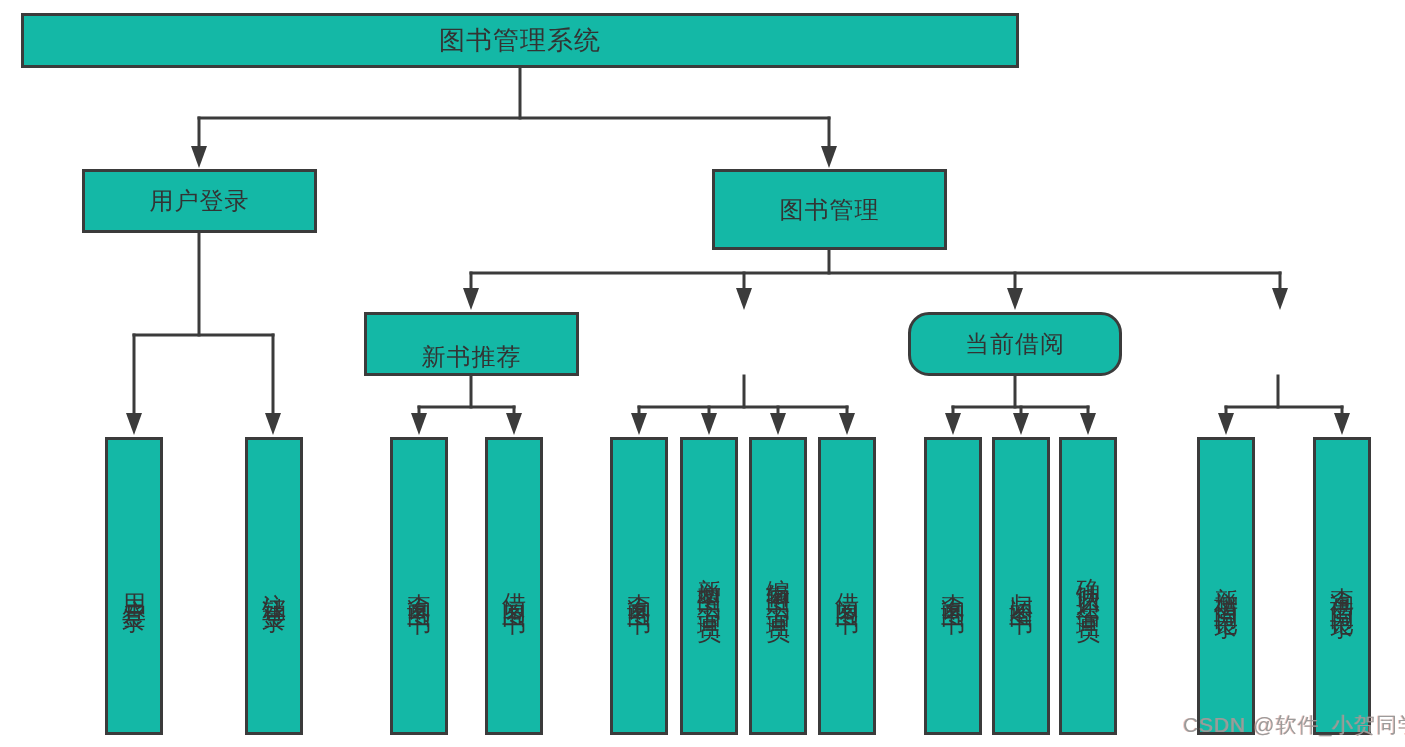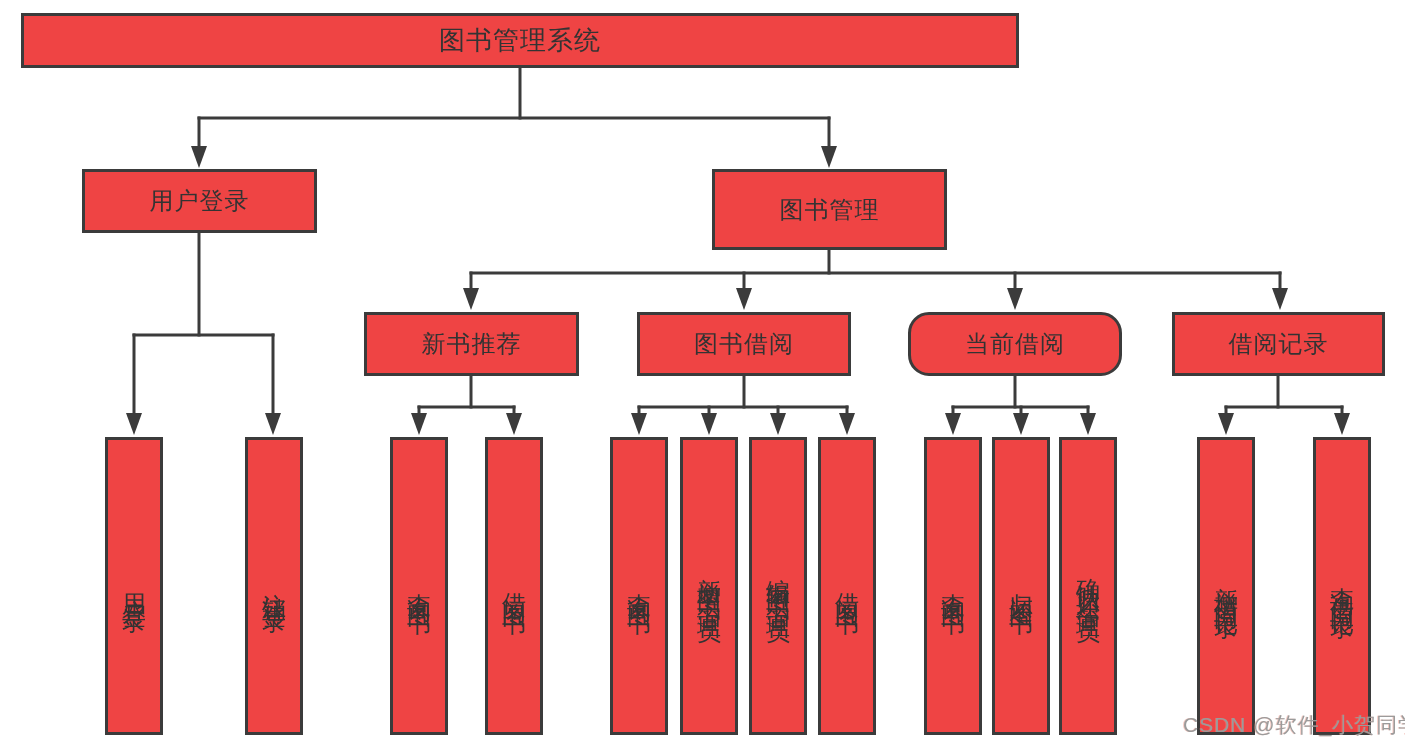--- a/index.html
+++ b/index.html
@@ -10,41 +10,41 @@
     position: relative;
     overflow: hidden;
   }
   .canvas { position: absolute; left: 0; top: 0; width: 1405px; height: 747px; }
   svg.connectors { position: absolute; left: 0; top: 0; z-index: 1; }
   svg.connectors path { stroke: var(--line, #3b3b3b); stroke-width: 3; fill: none; stroke-linecap: square; }
   svg.connectors polygon { fill: var(--line, #3b3b3b); stroke: none; }
 
   .box {
     position: absolute;
-    background: #ef4444;
+    background: #14b8a6;
     border: 3px solid var(--line, #3b3b3b);
     box-sizing: border-box;
     display: flex; align-items: center; justify-content: center;
     color: var(--text, #333333);
     z-index: 2;
     font-size: 24px;
     letter-spacing: 1px;
   }
   .box span { white-space: nowrap; }
   .vbox span {
     writing-mode: vertical-rl;
     text-orientation: mixed;
     letter-spacing: 6px;
     line-height: 1;
     white-space: normal;
   }
   #n-root           { left: 21px;  top: 13px;  width: 998px; height: 55px; font-size: 26px; }
   #n-user-login     { left: 82px;  top: 169px; width: 235px; height: 64px; }
   #n-book-mgmt      { left: 712px; top: 169px; width: 235px; height: 81px; }
-  #n-new-book-rec   { left: 364px; top: 312px; width: 215px; height: 64px; }
+  #n-new-book-rec   { left: 364px; top: 312px; width: 215px; height: 64px; align-items: flex-end; }
   #n-book-borrow    { left: 637px; top: 312px; width: 214px; height: 64px; }
   #n-current-borrow { left: 908px; top: 312px; width: 214px; height: 64px; border-radius: 21px; }
   #n-borrow-records { left: 1172px;top: 312px; width: 213px; height: 64px; }
 
   .leaf { top: 437px; height: 298px; width: 58px; }
   #n-leaf-user-login     { left: 105px; }
   #n-leaf-logout         { left: 245px; }
   #n-leaf-query-books-1  { left: 390px; }
   #n-leaf-borrow-books-1 { left: 485px; }
   #n-leaf-query-books-2  { left: 610px; }
@@ -141,28 +141,22 @@
   <div class="box hbox" id="n-user-login">
     <span>用户登录</span>
   </div>
   <div class="box hbox" id="n-book-mgmt">
     <span>图书管理</span>
   </div>
 
   <div class="box hbox" id="n-new-book-rec">
     <span>新书推荐</span>
   </div>
-  <div class="box hbox" id="n-book-borrow">
-    <span>图书借阅</span>
-  </div>
   <div class="box hbox" id="n-current-borrow">
     <span>当前借阅</span>
-  </div>
-  <div class="box hbox" id="n-borrow-records">
-    <span>借阅记录</span>
   </div>
 
   <div class="box vbox leaf" id="n-leaf-user-login">
     <span>用户登录</span>
   </div>
   <div class="box vbox leaf" id="n-leaf-logout">
     <span>注销登录</span>
   </div>
   <div class="box vbox leaf" id="n-leaf-query-books-1">
     <span>查询图书</span>

